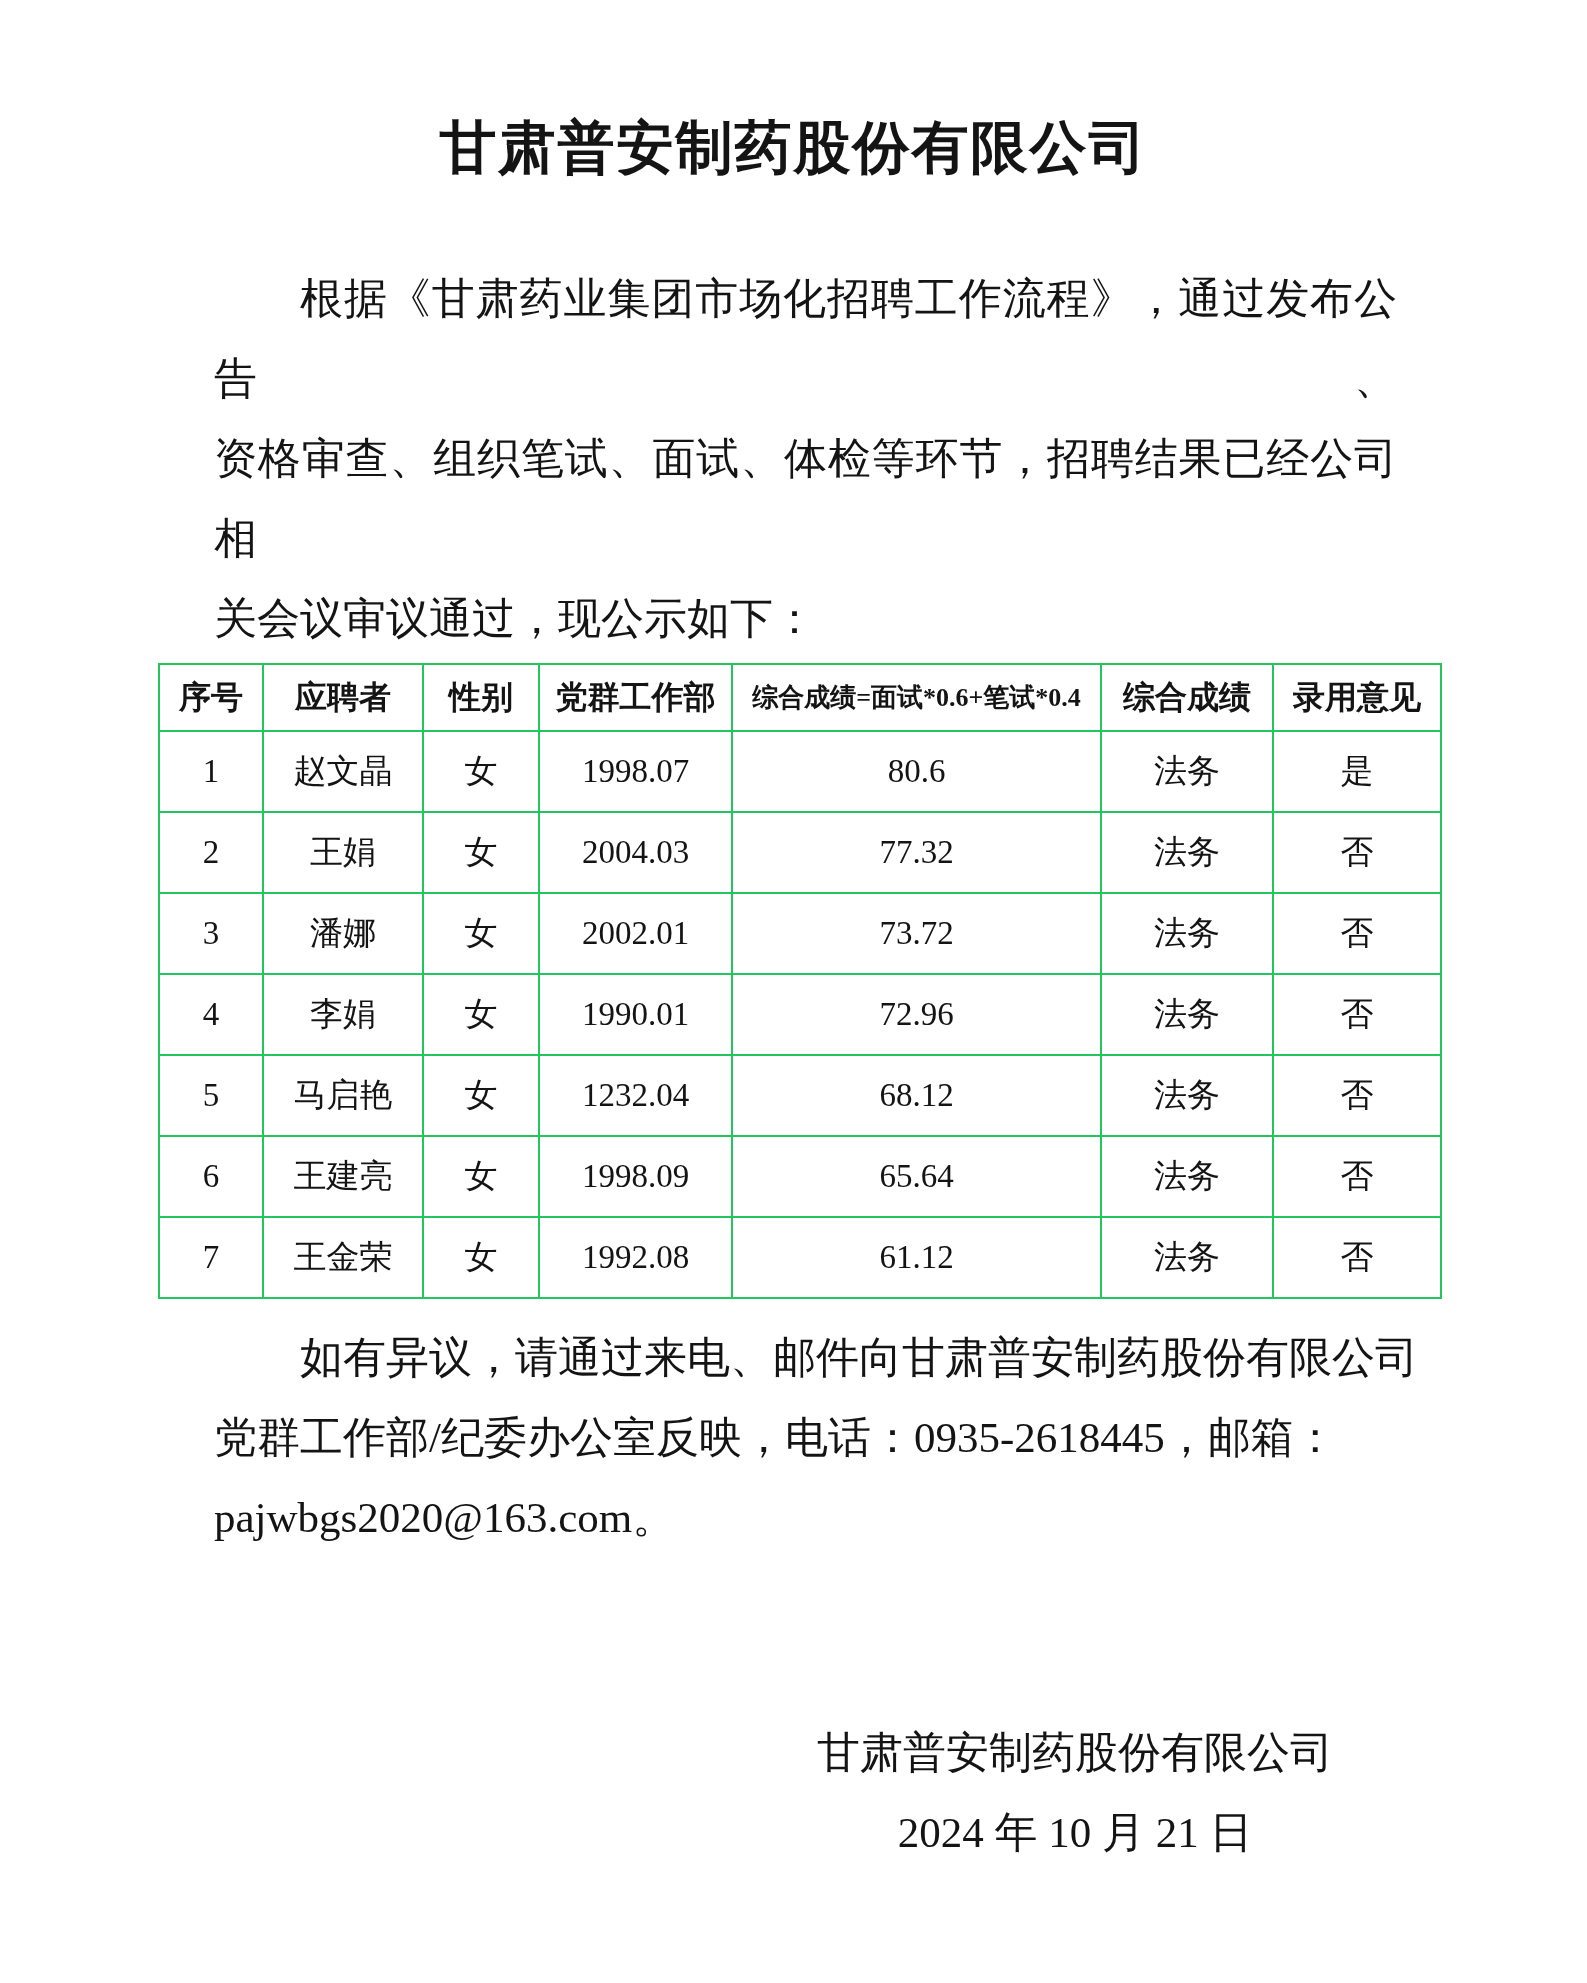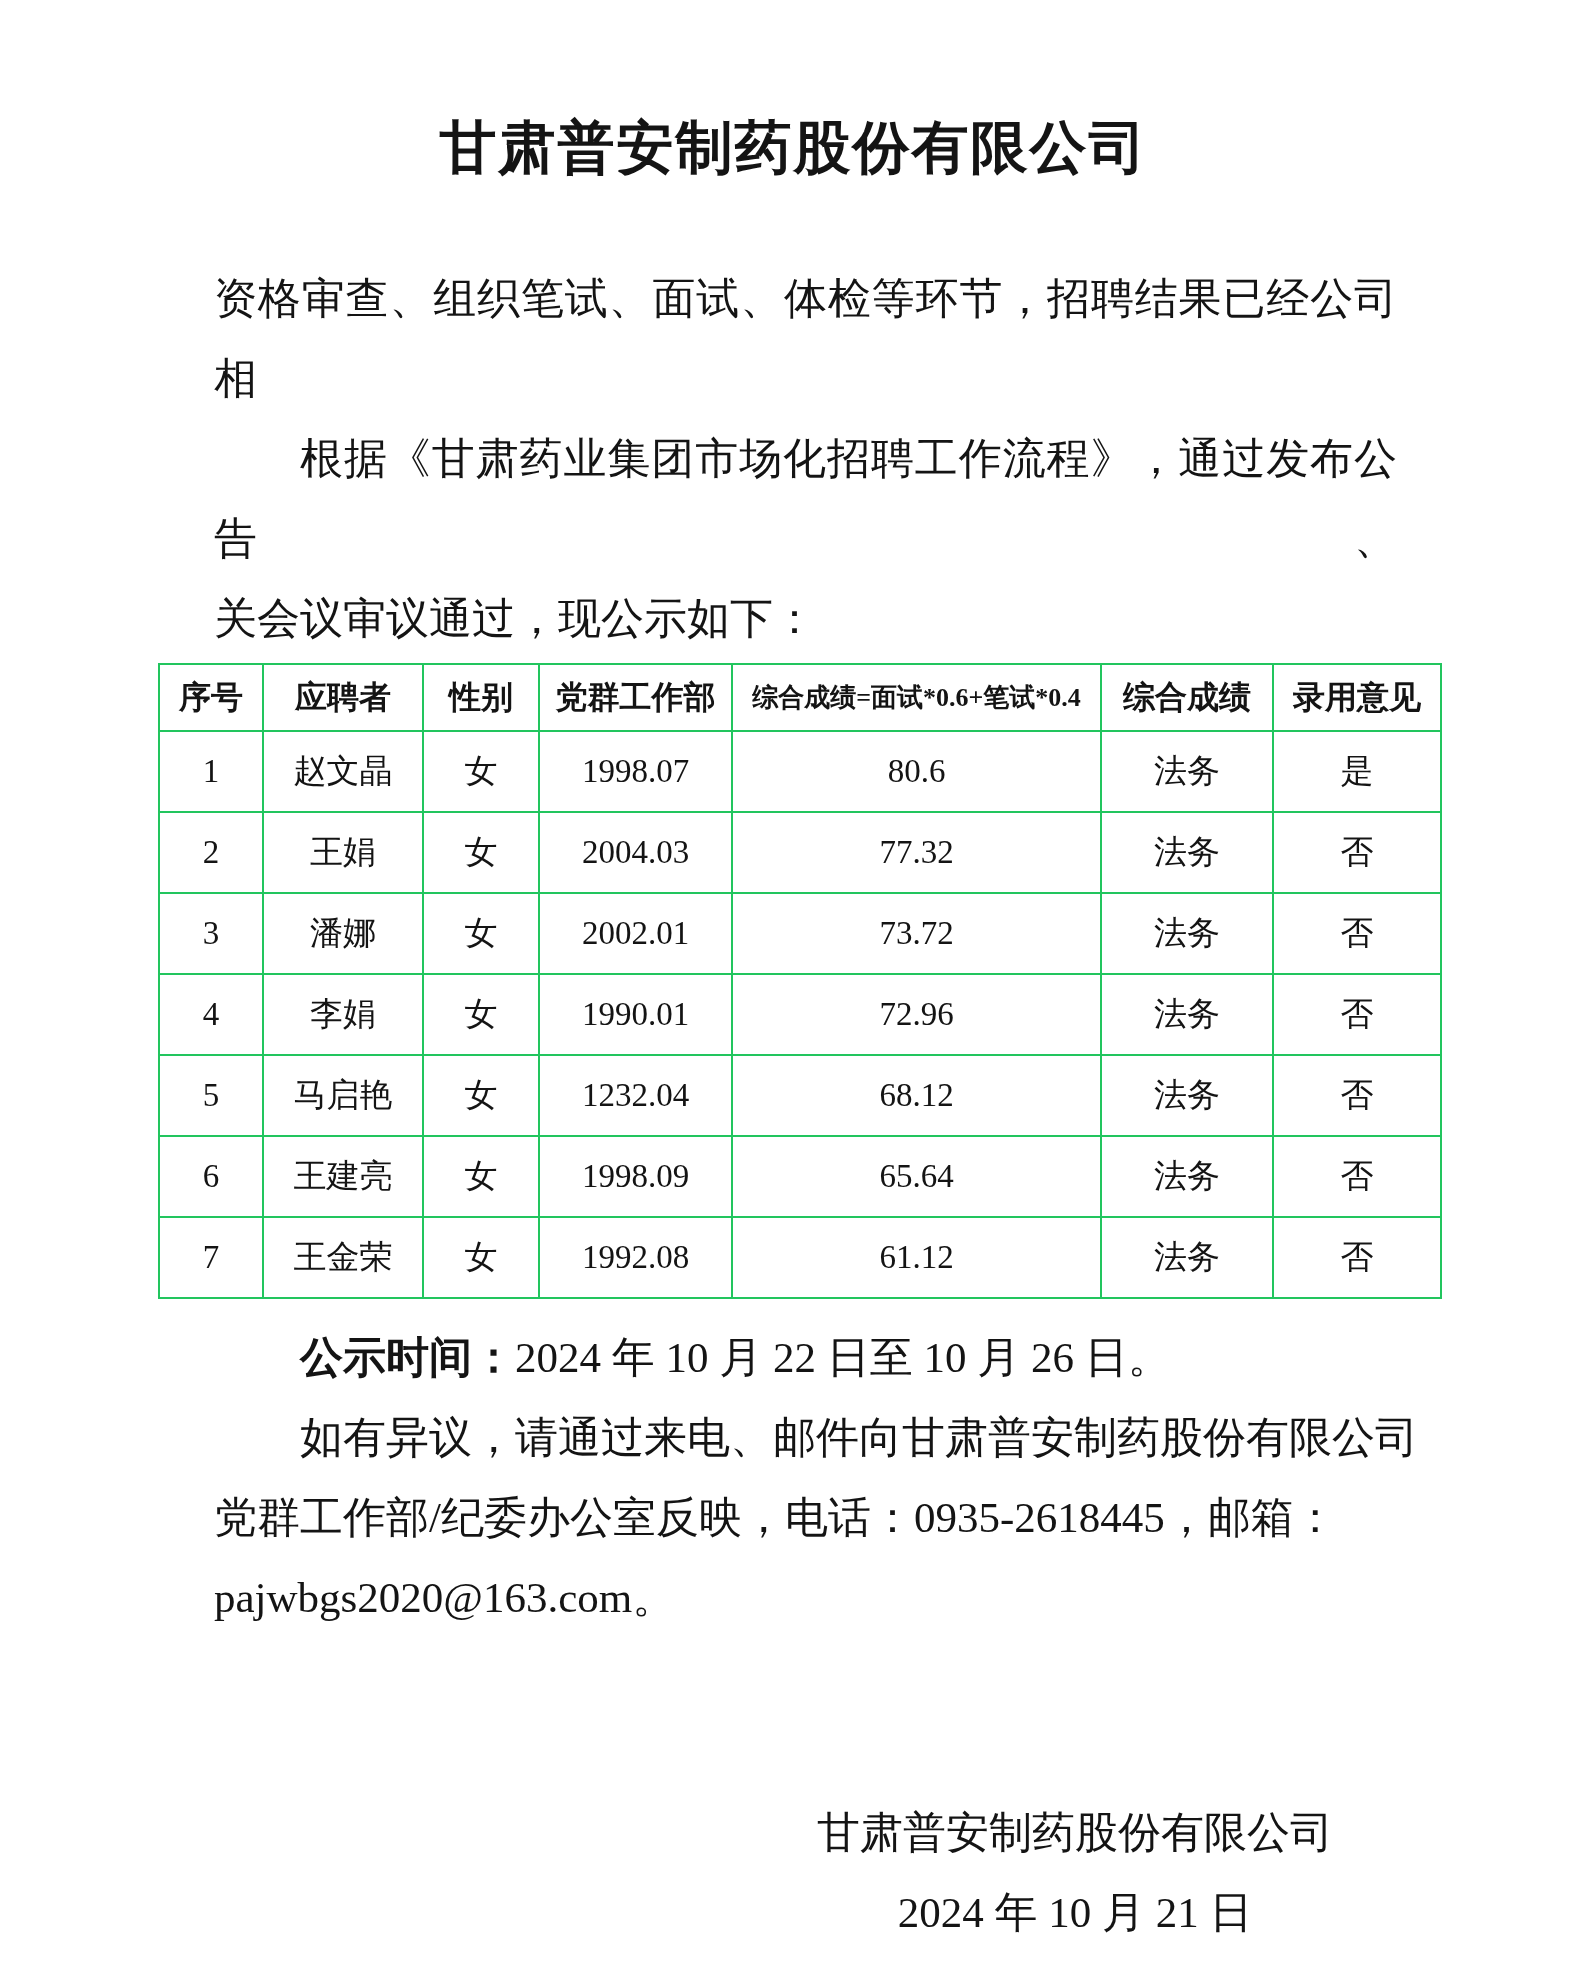--- a/index.html
+++ b/index.html
@@ -105,22 +105,22 @@
 </head>
 <body>
 
 <div class="doc">
 
   <div class="title-block">
     <div class="title-line">甘肃普安制药股份有限公司</div>
   </div>
 
   <div class="para-block">
+    <div class="para-line justify first">根据《甘肃药业集团市场化招聘工作流程》，通过发布公告、</div>
     <div class="para-line justify">资格审查、组织笔试、面试、体检等环节，招聘结果已经公司相</div>
-    <div class="para-line justify first">根据《甘肃药业集团市场化招聘工作流程》，通过发布公告、</div>
     <div class="para-line">关会议审议通过，现公示如下：</div>
   </div>
 
   <div class="table-wrap">
     <table class="announce">
       <colgroup>
         <col style="width:104px">
         <col style="width:160px">
         <col style="width:116px">
         <col style="width:193px">
@@ -201,23 +201,20 @@
           <td>1992.08</td>
           <td>61.12</td>
           <td>法务</td>
           <td>否</td>
         </tr>
       </tbody>
     </table>
   </div>
 
   <div class="footer-block">
-    <div class="footer-line indent">
-      <span class="bold-label">公示时间：</span><span>2024 年 10 月 22 日至 10 月 26 日。</span>
-    </div>
     <div class="footer-line indent">如有异议，请通过来电、邮件向甘肃普安制药股份有限公司</div>
     <div class="footer-line">党群工作部/纪委办公室反映，电话：0935-2618445，邮箱：</div>
     <div class="footer-line">pajwbgs2020@163.com。</div>
   </div>
 
   <div class="signature-block">
     <div class="signature-line">甘肃普安制药股份有限公司</div>
     <div class="signature-line">2024 年 10 月 21 日</div>
   </div>
 

